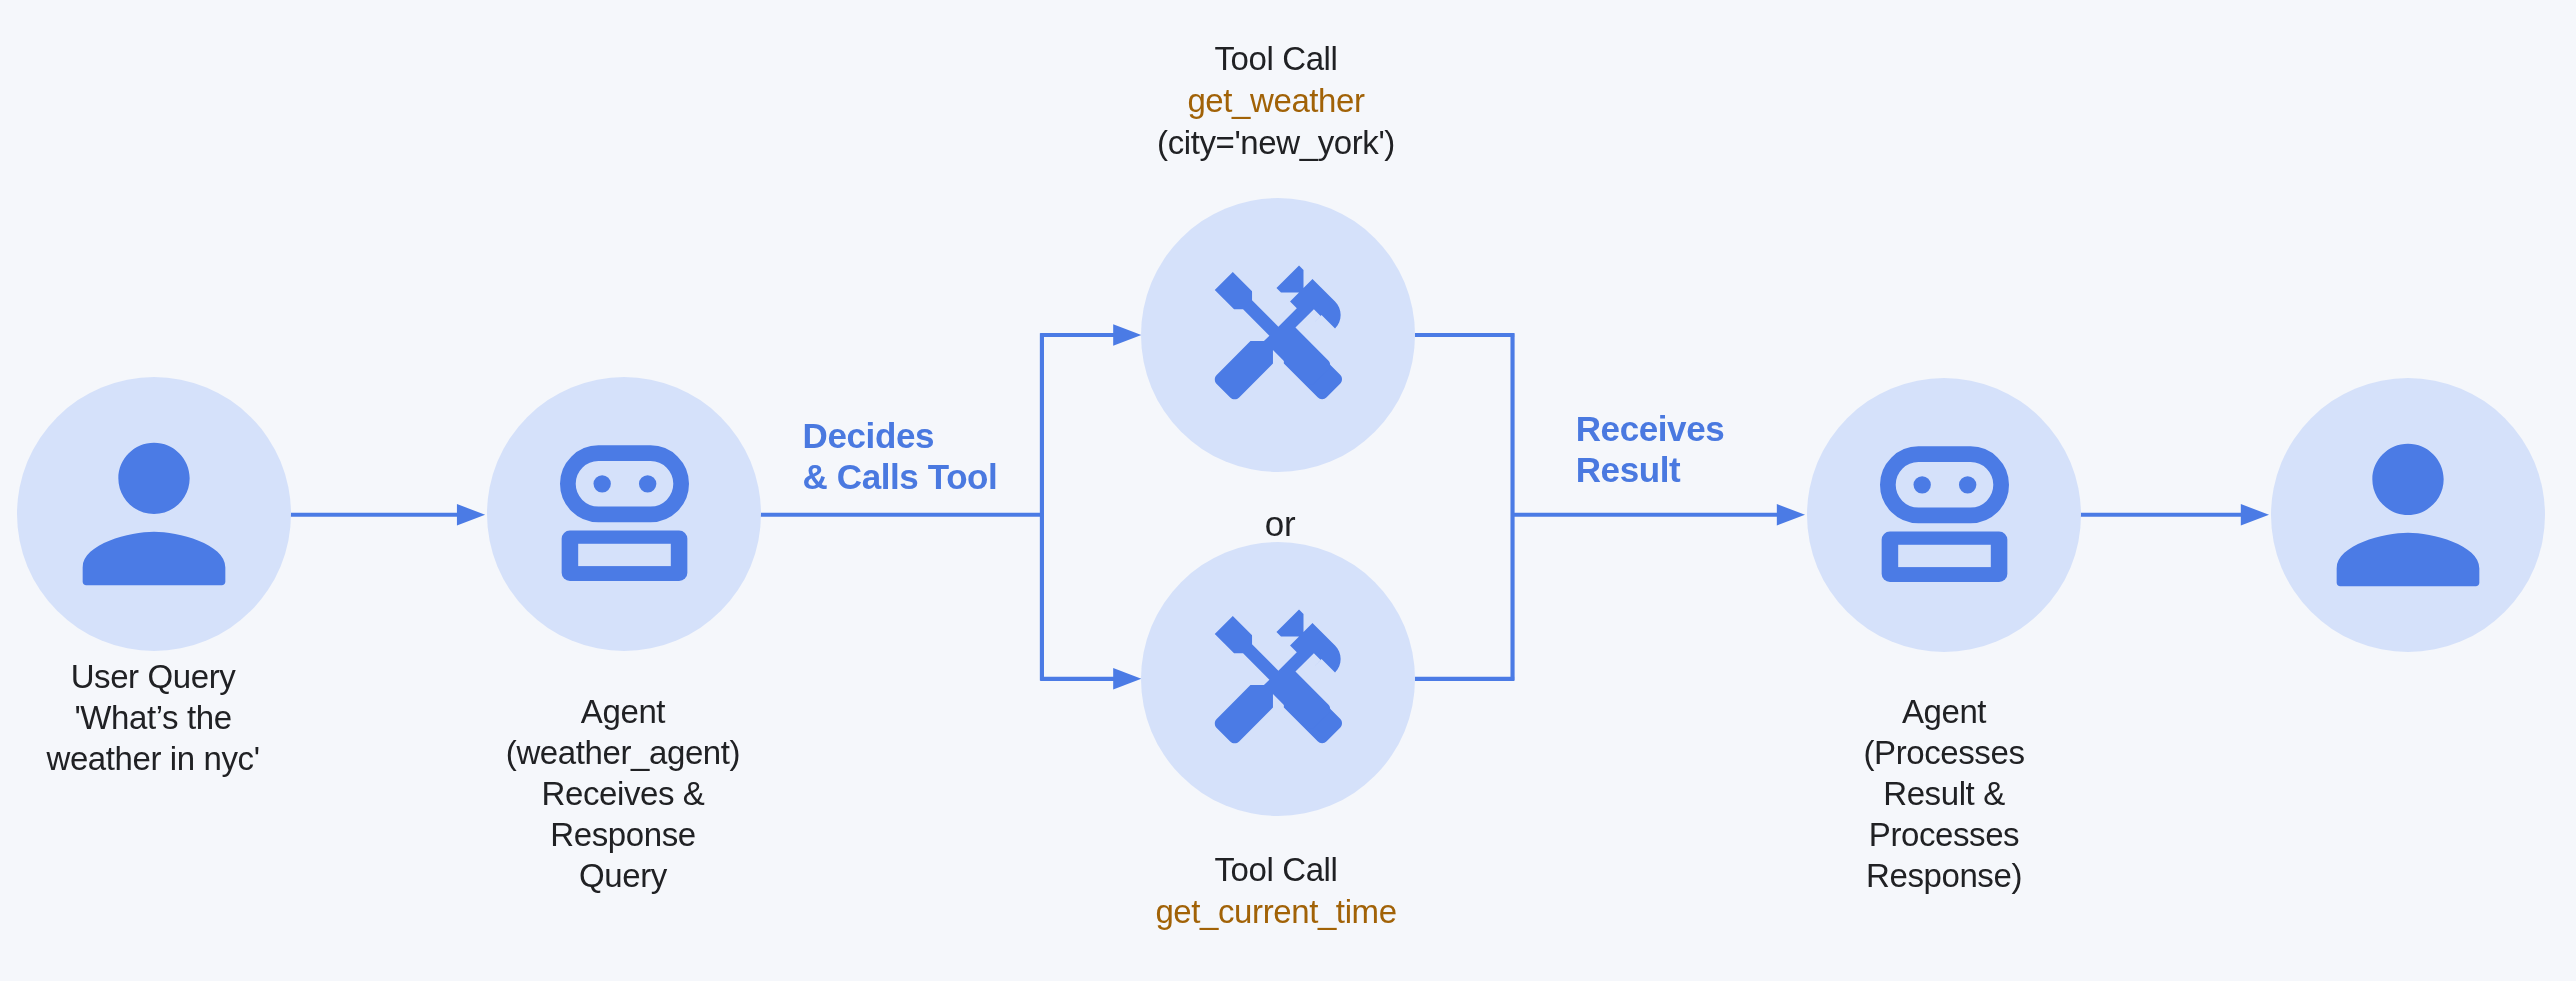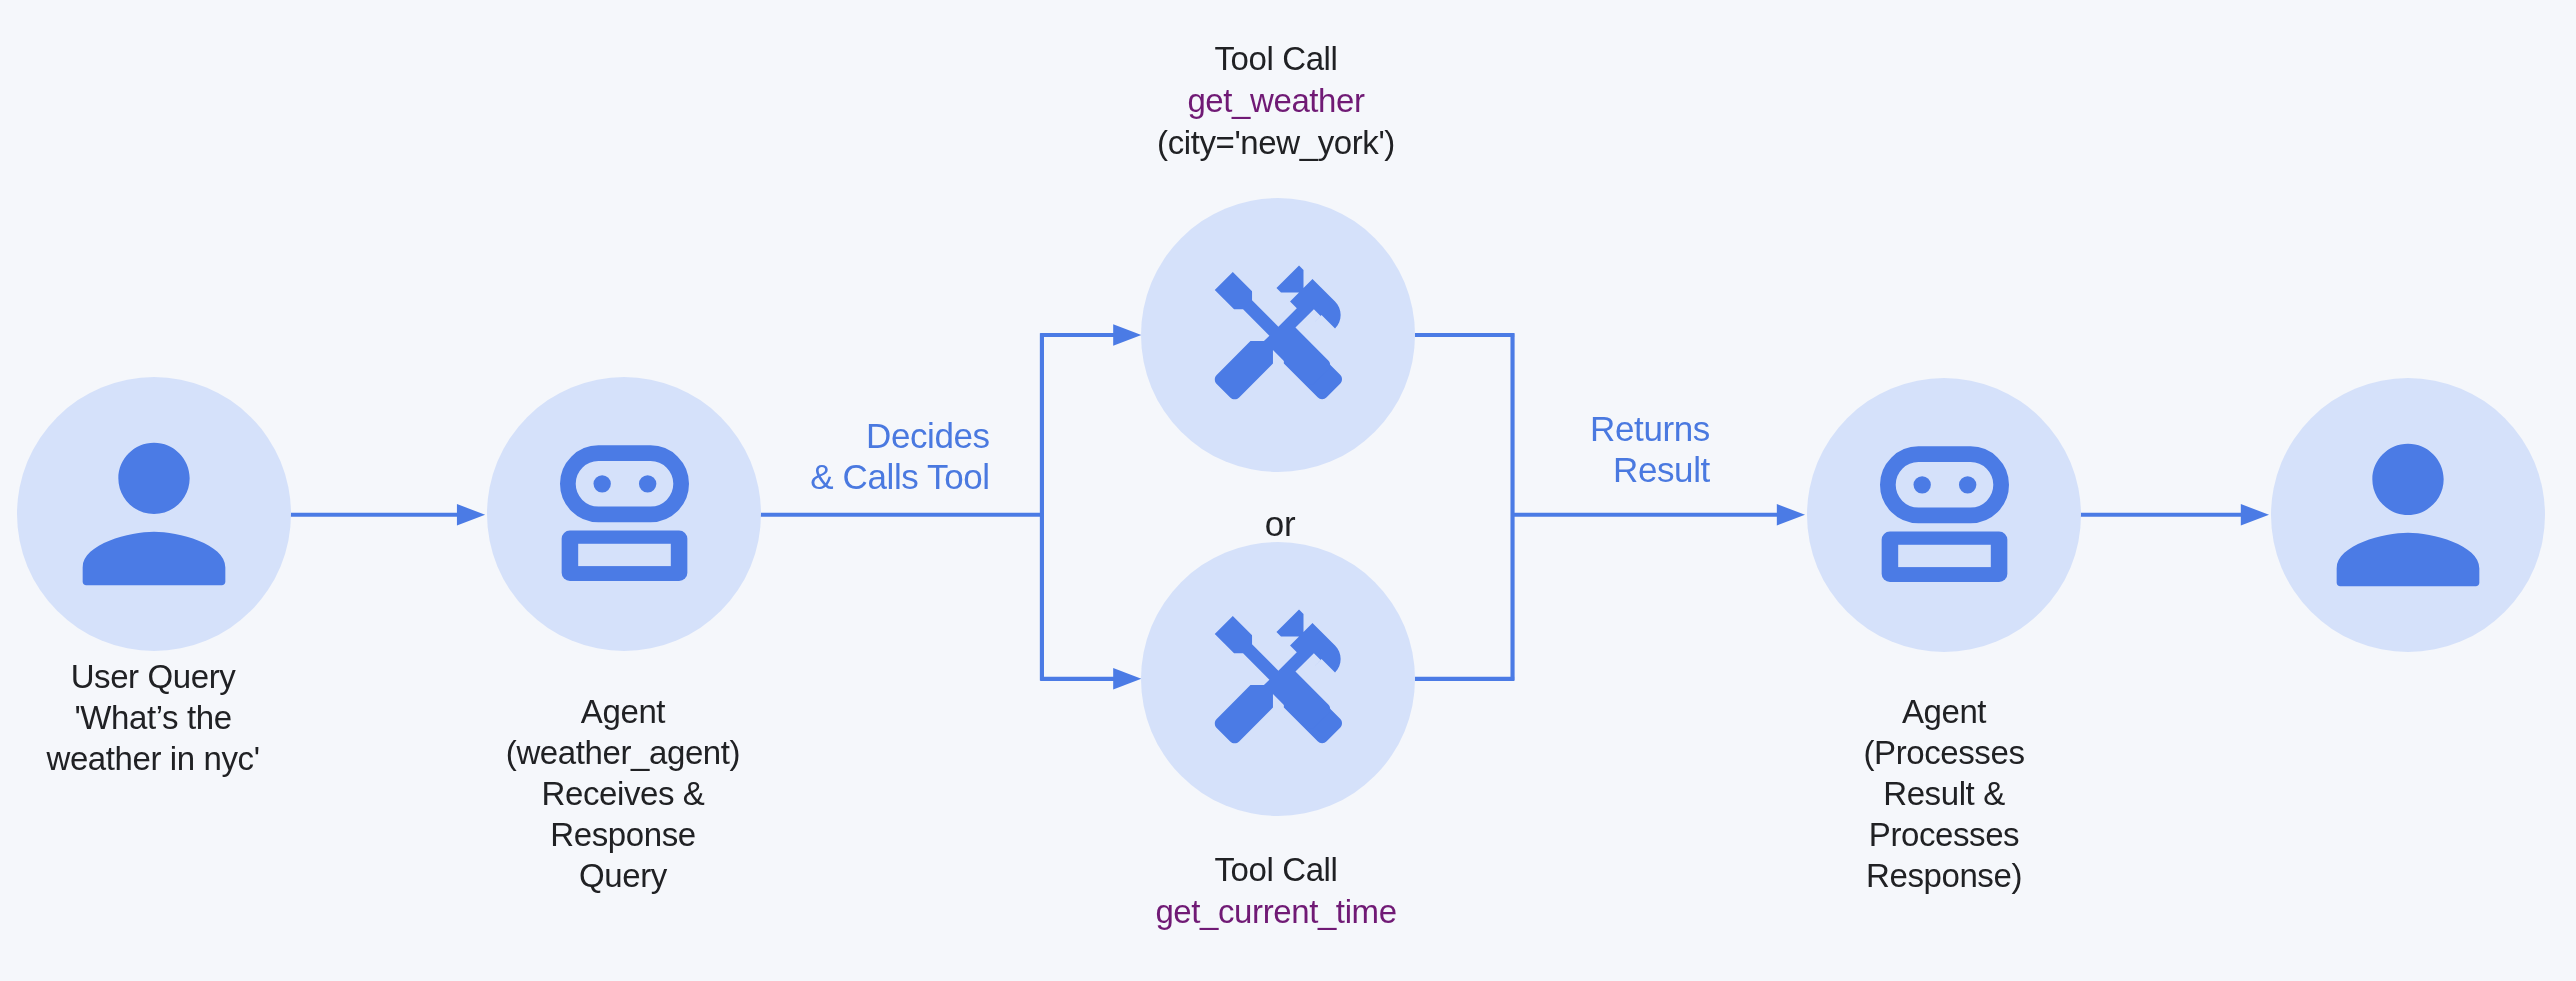--- a/index.html
+++ b/index.html
@@ -15,25 +15,25 @@
     position:absolute;width:274px;height:274px;border-radius:50%;
     background:#D5E1FA;
     display:flex;align-items:center;justify-content:center;
   }
   .node-label{
     position:absolute;transform:translateX(-50%);
     text-align:center;white-space:nowrap;
     color:#202124;font-size:33px;line-height:41px;letter-spacing:-0.4px;
   }
   .tool-label{line-height:42px;}
-  .tool-label .code{color:#701a75;}
+  .tool-label .code{color:#a16207;}
   .edge-label{
     position:absolute;transform:translateX(-50%);
-    text-align:right;white-space:nowrap;
-    color:#4A79E0;font-weight:400;font-size:35px;line-height:41px;letter-spacing:-0.4px;
+    text-align:left;white-space:nowrap;
+    color:#4A79E0;font-weight:700;font-size:35px;line-height:41px;letter-spacing:-0.4px;
   }
   .or-label{
     position:absolute;transform:translate(-50%,-50%);
     color:#202124;font-size:35px;letter-spacing:-0.4px;
   }
 </style>
 </head>
 <body>
 
 <div id="stage">
@@ -116,21 +116,21 @@
     <div>Tool Call</div>
     <div class="code">get_current_time</div>
   </div>
 
   <div class="edge-label" style="left:900px;top:399px">
     <div>Decides</div>
     <div>&amp; Calls Tool</div>
   </div>
 
   <div class="edge-label" style="left:1650px;top:392px">
-    <div>Returns</div>
+    <div>Receives</div>
     <div>Result</div>
   </div>
 
   <div class="or-label" style="left:1280px;top:508px">or</div>
 
   <div class="node-label" style="left:153px;top:640px">
     <div>User Query</div>
     <div>'What’s the</div>
     <div>weather in nyc'</div>
   </div>

